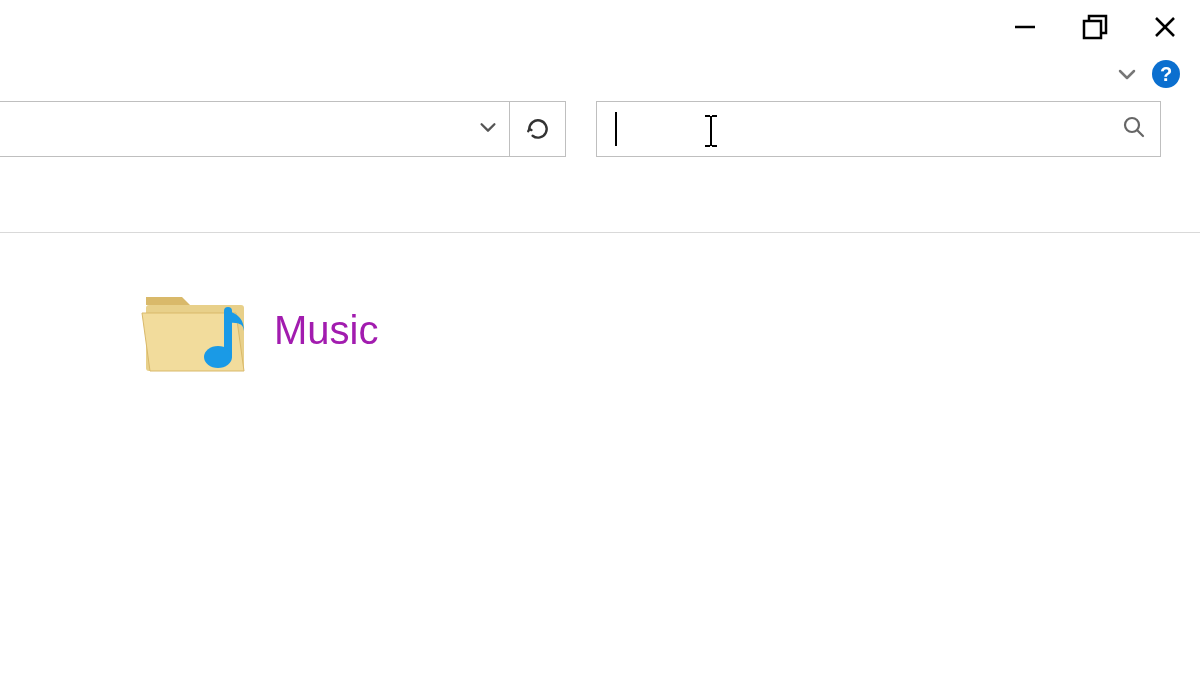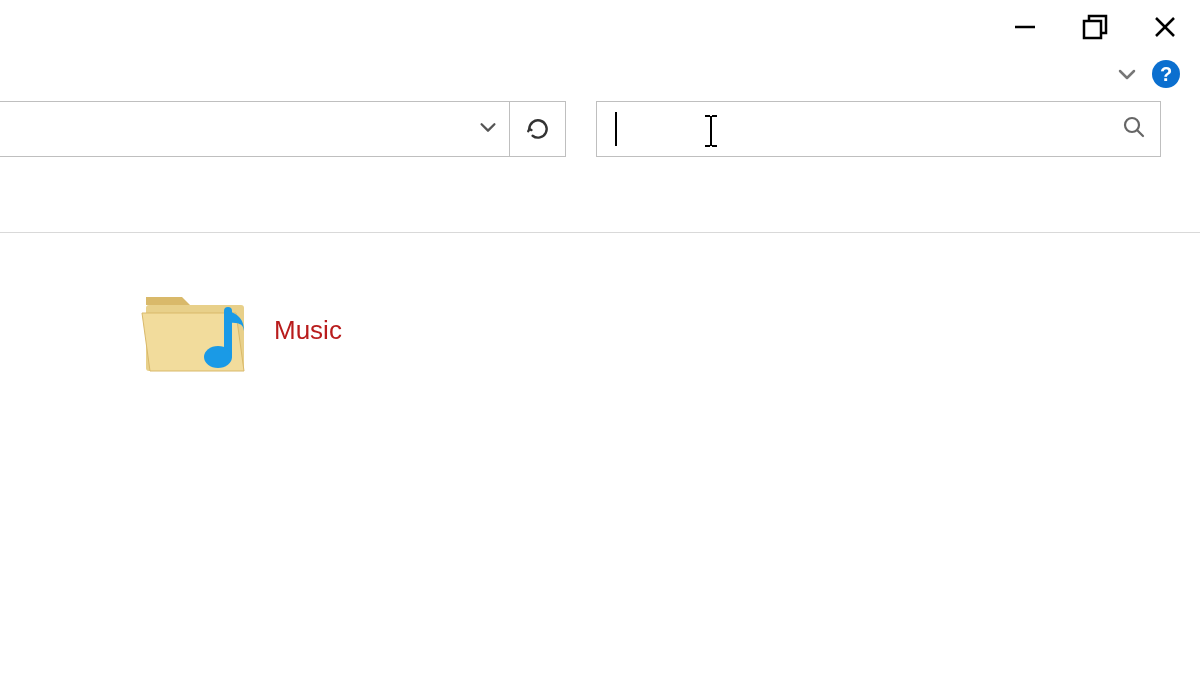--- a/index.html
+++ b/index.html
@@ -147,22 +147,22 @@
     display: flex;
     align-items: center;
     gap: 24px;
   }
   .folder-icon-wrap {
     width: 110px;
     height: 95px;
     position: relative;
   }
   .item-label {
-    font-size: 26px;
-    color: #b91c1c;
+    font-size: 40px;
+    color: #a21caf;
   }
 </style>
 </head>
 <body>
 
 <div class="titlebar">
   <div class="win-btn" title="Minimize">
     <svg width="26" height="26" viewBox="0 0 26 26">
       <line x1="3" y1="13" x2="23" y2="13" stroke="#000" stroke-width="2.5"></line>
     </svg>

